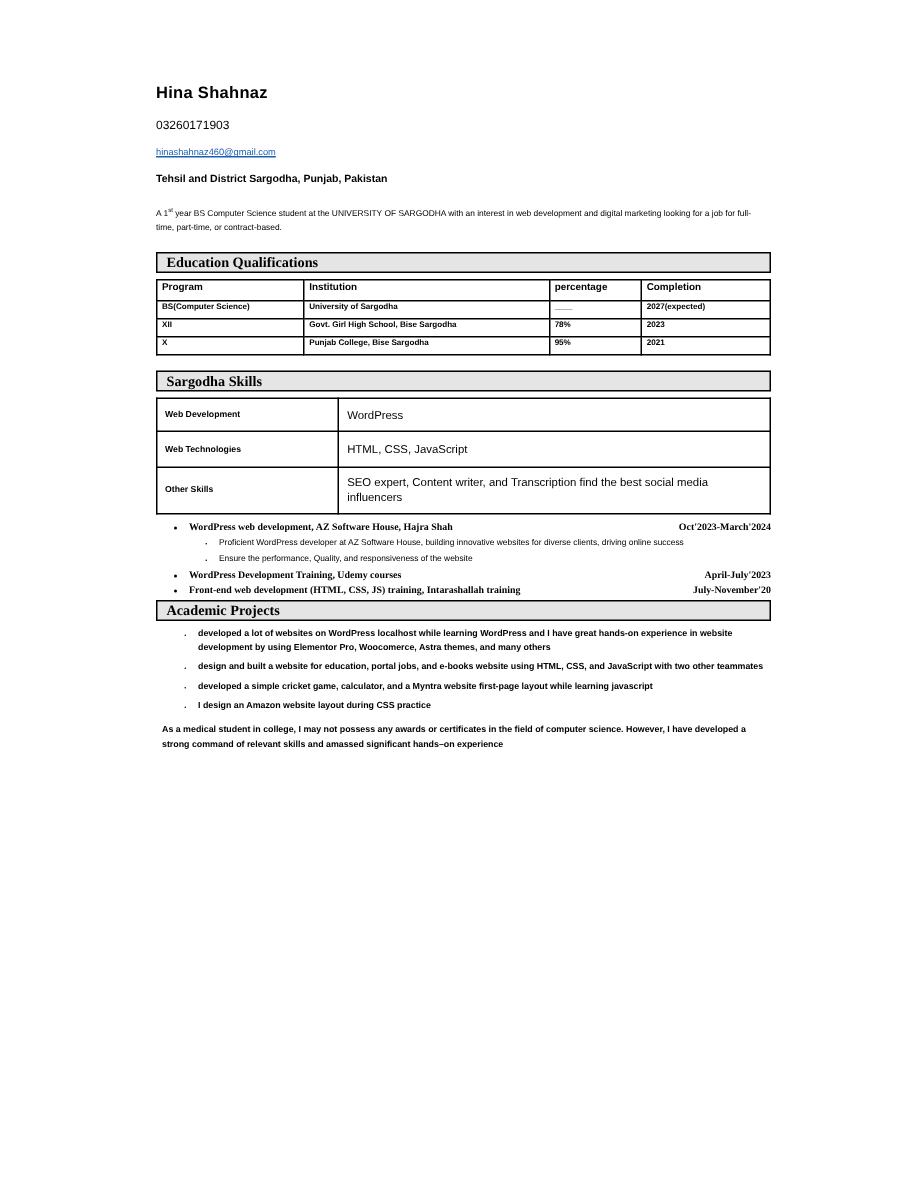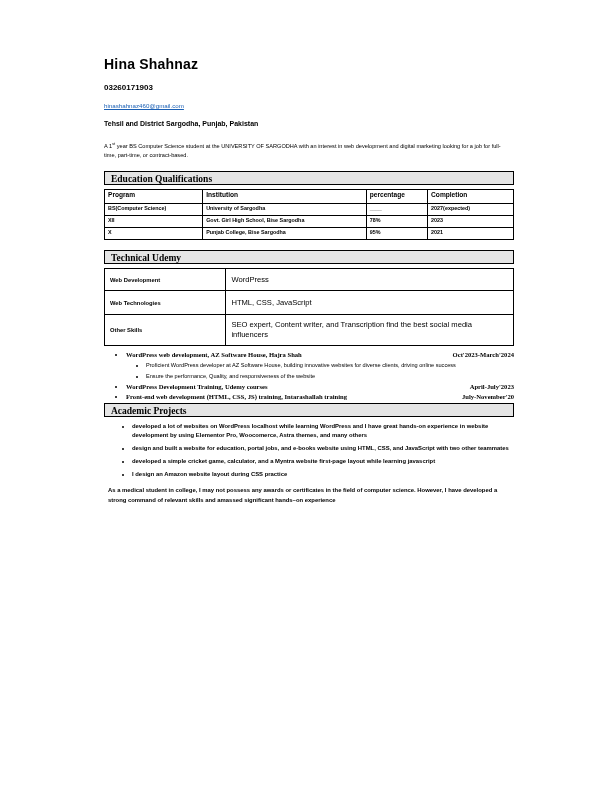--- a/index.html
+++ b/index.html
@@ -24,28 +24,28 @@
   }
   .content {
     position: absolute;
     left: 104px;
     top: 56px;
     width: 410px;
   }
 
   
   .name {
-    font-size: 14px;
+    font-size: 11px;
     font-weight: bold;
     letter-spacing: 0.2px;
     margin: 0 0 11px 0;
   }
   .phone {
     font-size: 8px;
-    font-weight: bold;
+    font-weight: normal;
     margin: 0 0 10px 0;
   }
   .email {
     font-size: 6.2px;
     color: #1a5fb4;
     text-decoration: underline;
     margin: 0 0 11px 0;
     display: block;
   }
   .address {
@@ -221,21 +221,21 @@
         </tr>
         <tr>
           <td>X</td>
           <td>Punjab College, Bise Sargodha</td>
           <td>95%</td>
           <td>2021</td>
         </tr>
       </tbody>
     </table>
 
-    <div class="sec-bar">Technical Udemy</div>
+    <div class="sec-bar">Sargodha Skills</div>
     <table class="skills">
       <tbody>
         <tr class="row-h1">
           <td class="sk-label">Web Development</td>
           <td class="sk-val">WordPress</td>
         </tr>
         <tr class="row-h2">
           <td class="sk-label">Web Technologies</td>
           <td class="sk-val">HTML, CSS, JavaScript</td>
         </tr>

